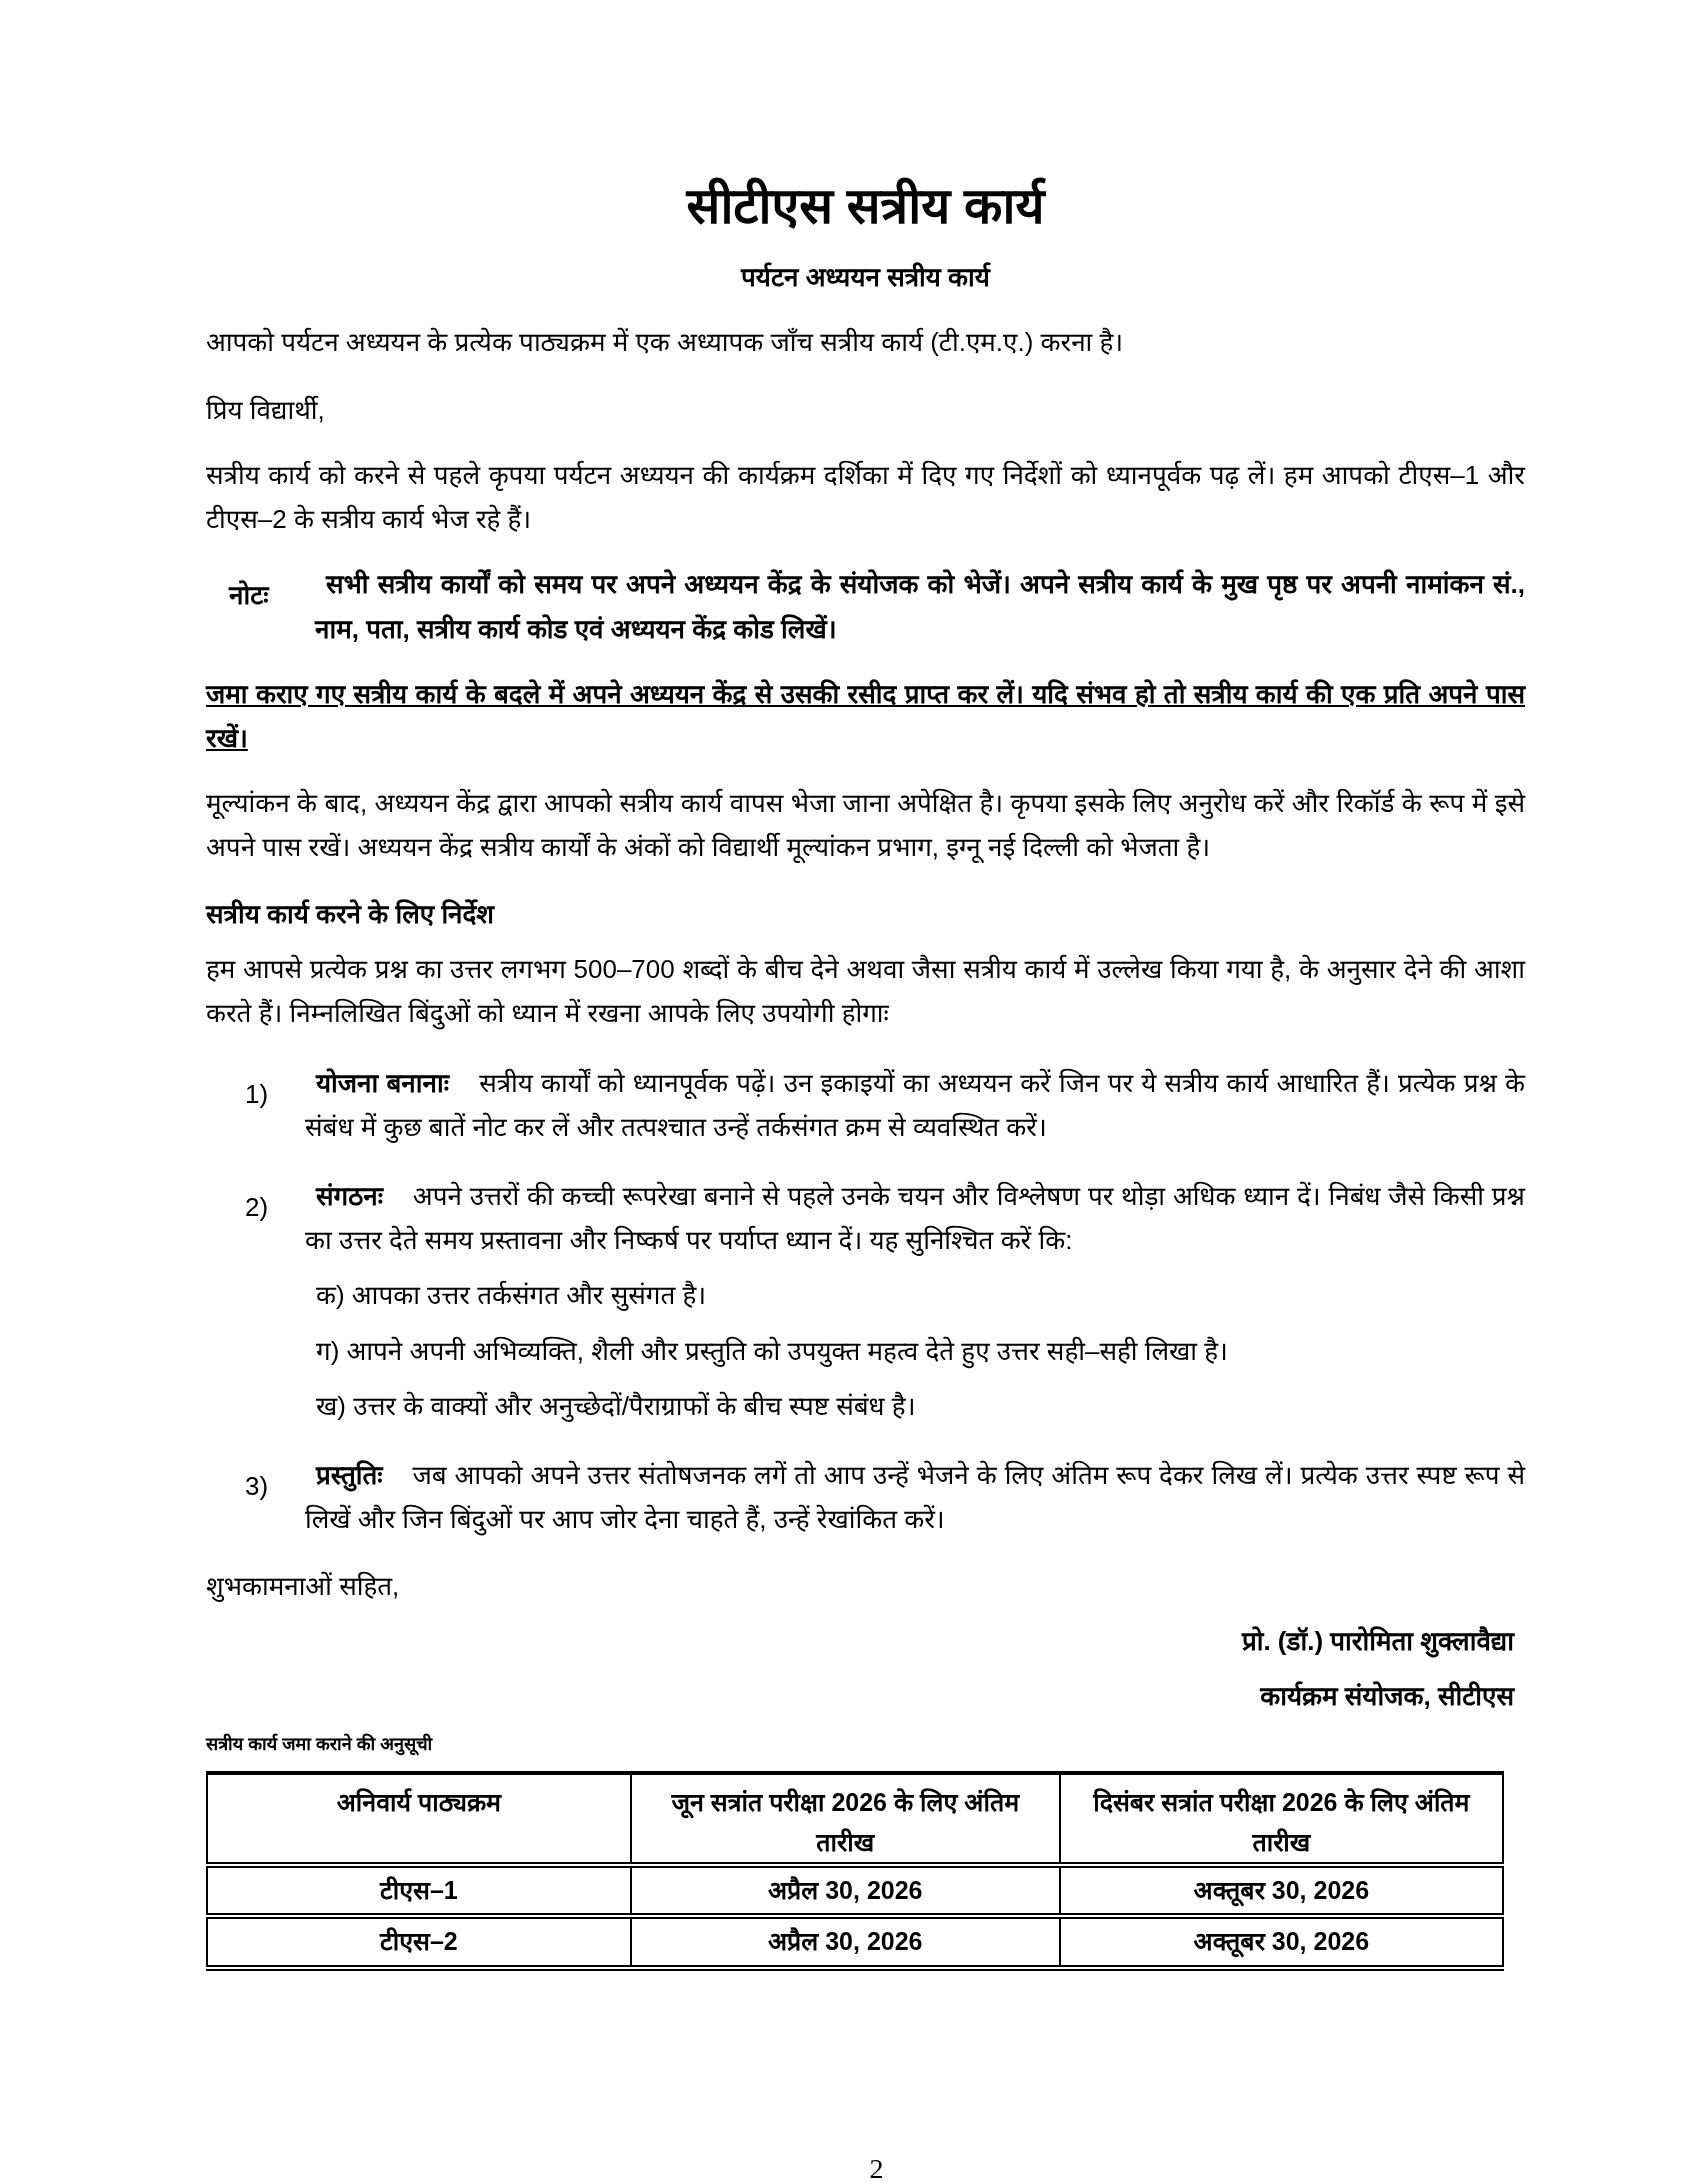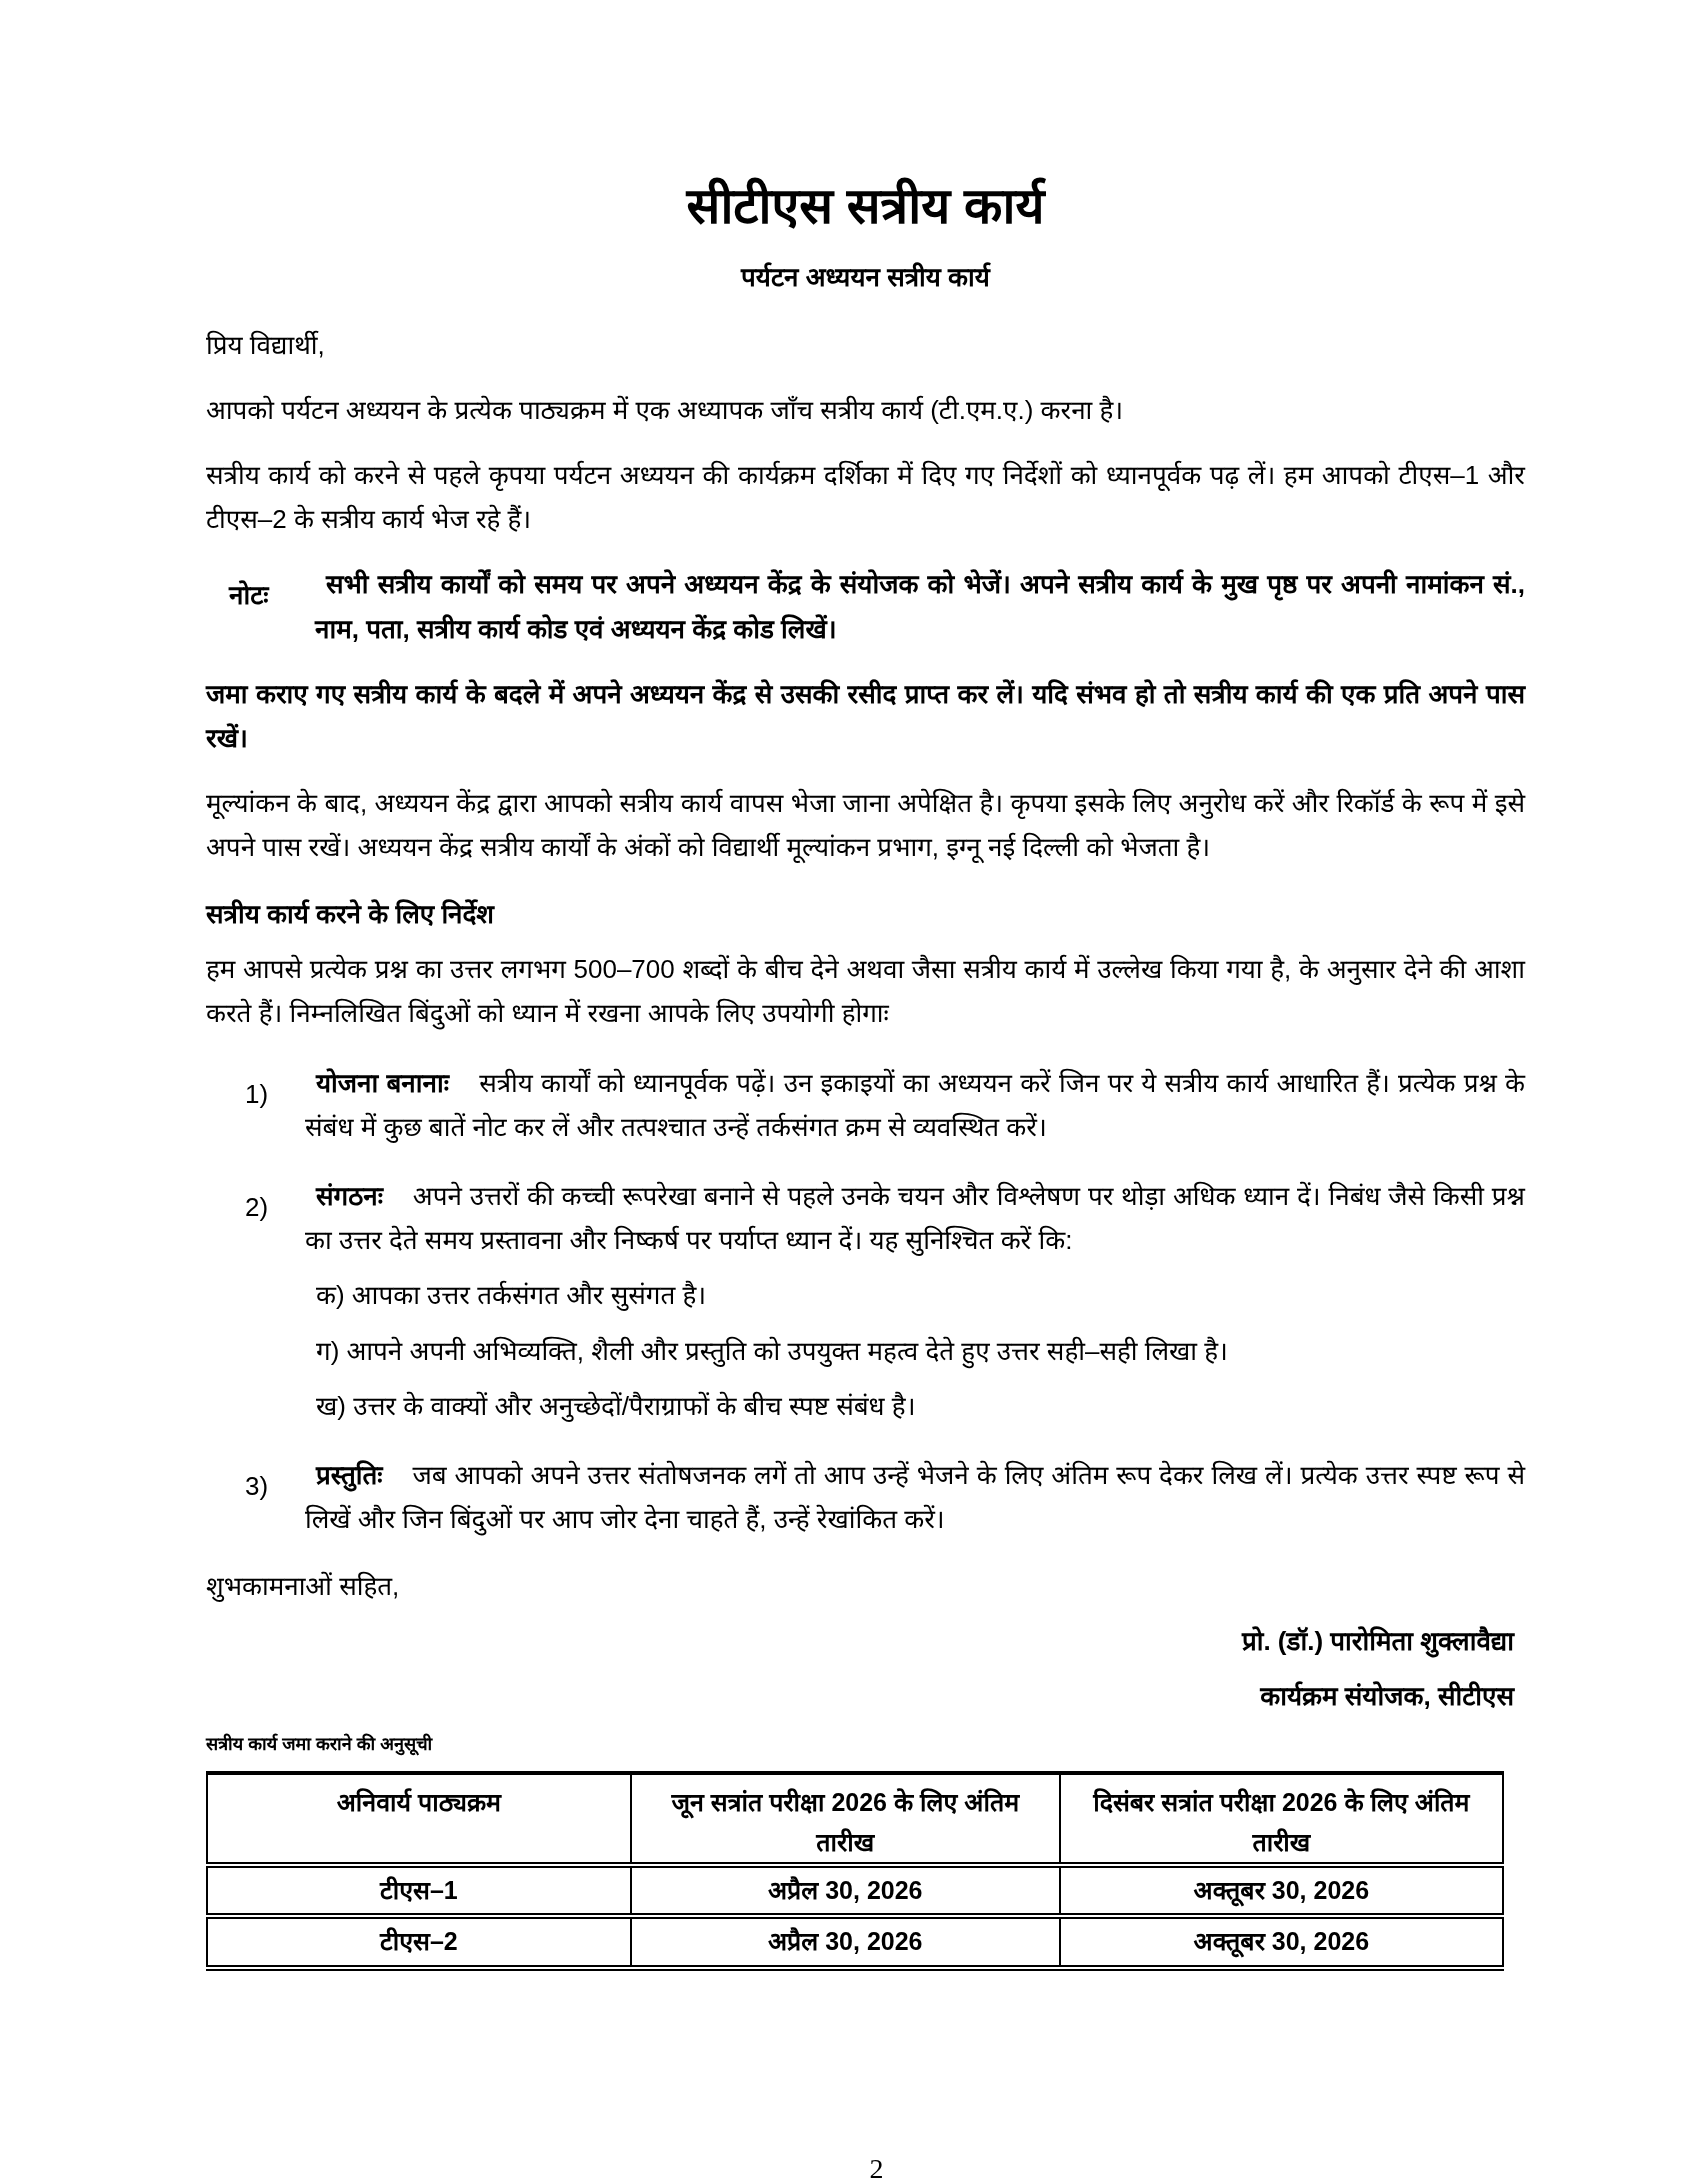--- a/index.html
+++ b/index.html
@@ -25,21 +25,21 @@
     font-size: 26px;
     font-weight: bold;
     text-align: center;
     margin-top: 17px;
   }
   .para {
     text-align: justify;
     margin-top: 21px;
   }
   .salutation { text-align: left; margin-top: 24px; }
-  .bold { font-weight: bold; }
+  .bold { font-weight: bold; text-decoration: underline; }
 
   .note {
     position: relative;
     padding-left: 109px;
     margin-top: 21px;
     font-weight: bold;
     text-align: justify;
   }
   .note-label { position: absolute; left: 12px; top: 0; }
 
@@ -109,23 +109,23 @@
   }
 </style>
 </head>
 <body>
 
 <div class="doc">
 
   <div class="title">सीटीएस सत्रीय कार्य</div>
   <div class="subtitle">पर्यटन अध्ययन सत्रीय कार्य</div>
 
+  <p class="para">आपको पर्यटन अध्ययन के प्रत्येक पाठ्यक्रम में एक अध्यापक जाँच सत्रीय कार्य (टी.एम.ए.) करना है।</p>
+
   <p class="para salutation">प्रिय विद्यार्थी,</p>
-
-  <p class="para">आपको पर्यटन अध्ययन के प्रत्येक पाठ्यक्रम में एक अध्यापक जाँच सत्रीय कार्य (टी.एम.ए.) करना है।</p>
 
   <p class="para">सत्रीय कार्य को करने से पहले कृपया पर्यटन अध्ययन की कार्यक्रम दर्शिका में दिए गए निर्देशों को ध्यानपूर्वक पढ़ लें। हम आपको टीएस–1 और टीएस–2 के सत्रीय कार्य भेज रहे हैं।</p>
 
   <div class="note">
     <span class="note-label">नोटः</span>
     <span>सभी सत्रीय कार्यों को समय पर अपने अध्ययन केंद्र के संयोजक को भेजें। अपने सत्रीय कार्य के मुख पृष्ठ पर अपनी नामांकन सं., नाम, पता, सत्रीय कार्य कोड एवं अध्ययन केंद्र कोड लिखें।</span>
   </div>
 
   <p class="para bold">जमा कराए गए सत्रीय कार्य के बदले में अपने अध्ययन केंद्र से उसकी रसीद प्राप्त कर लें। यदि संभव हो तो सत्रीय कार्य की एक प्रति अपने पास रखें।</p>
 

